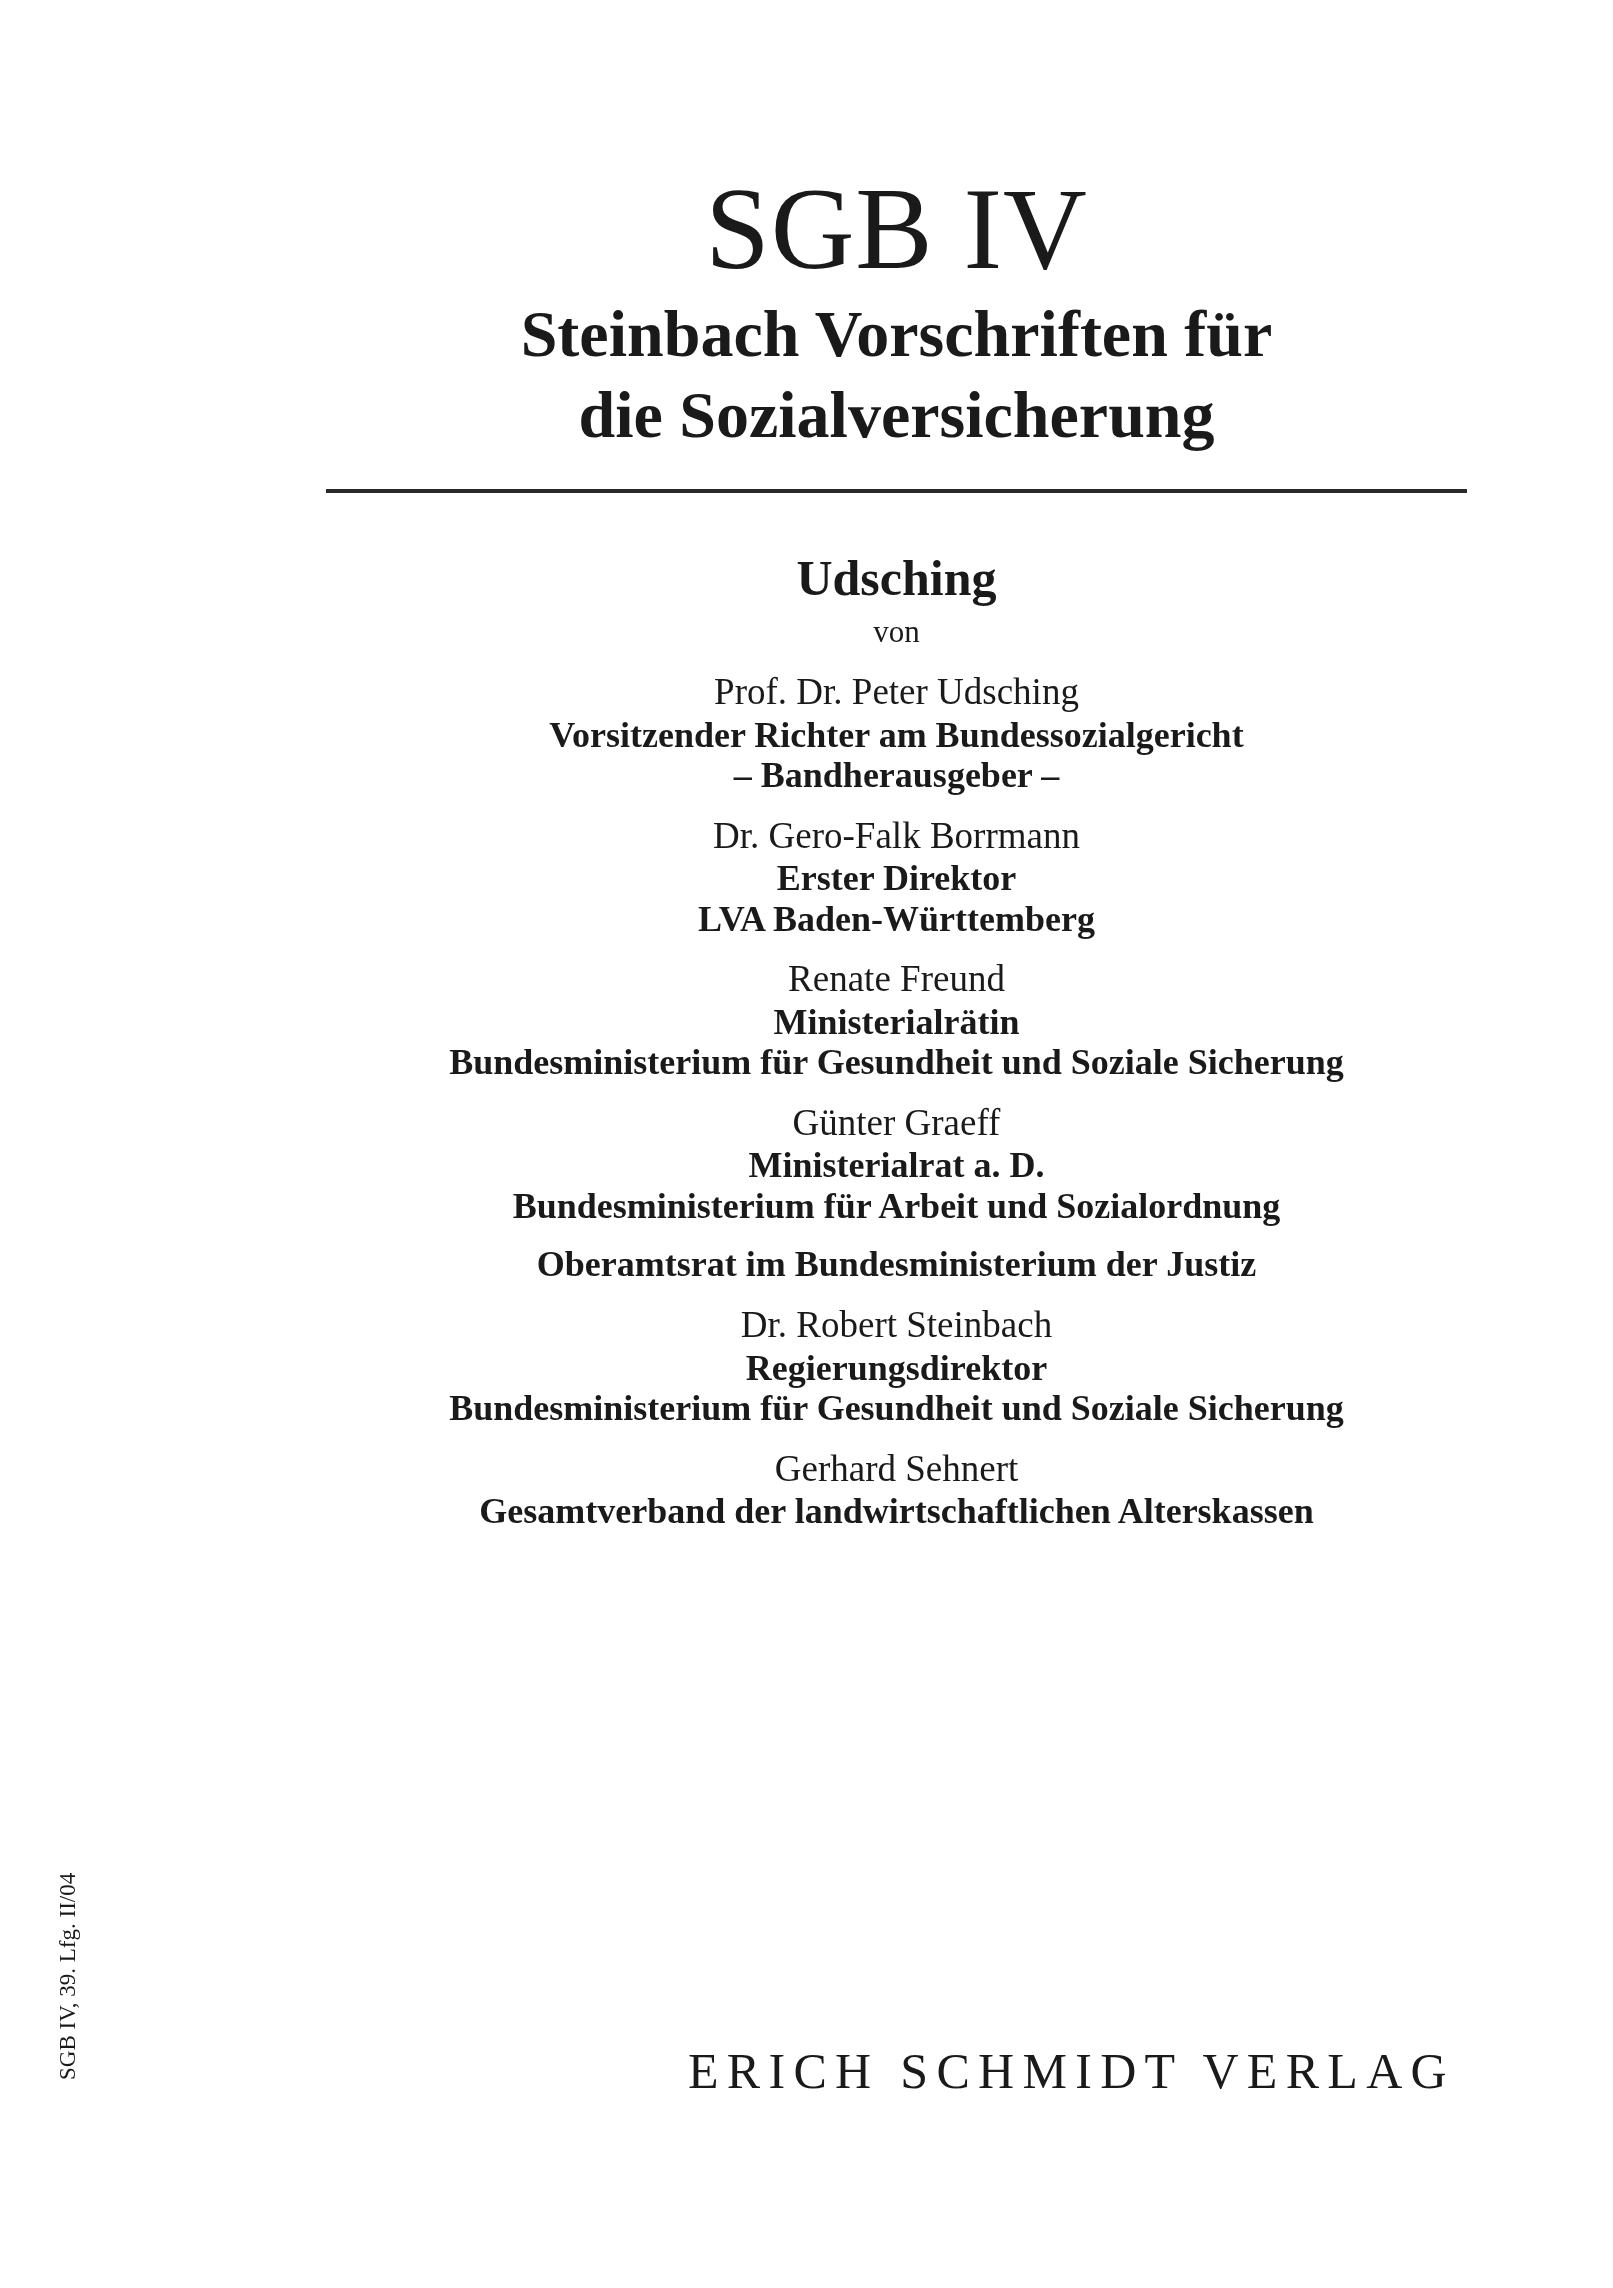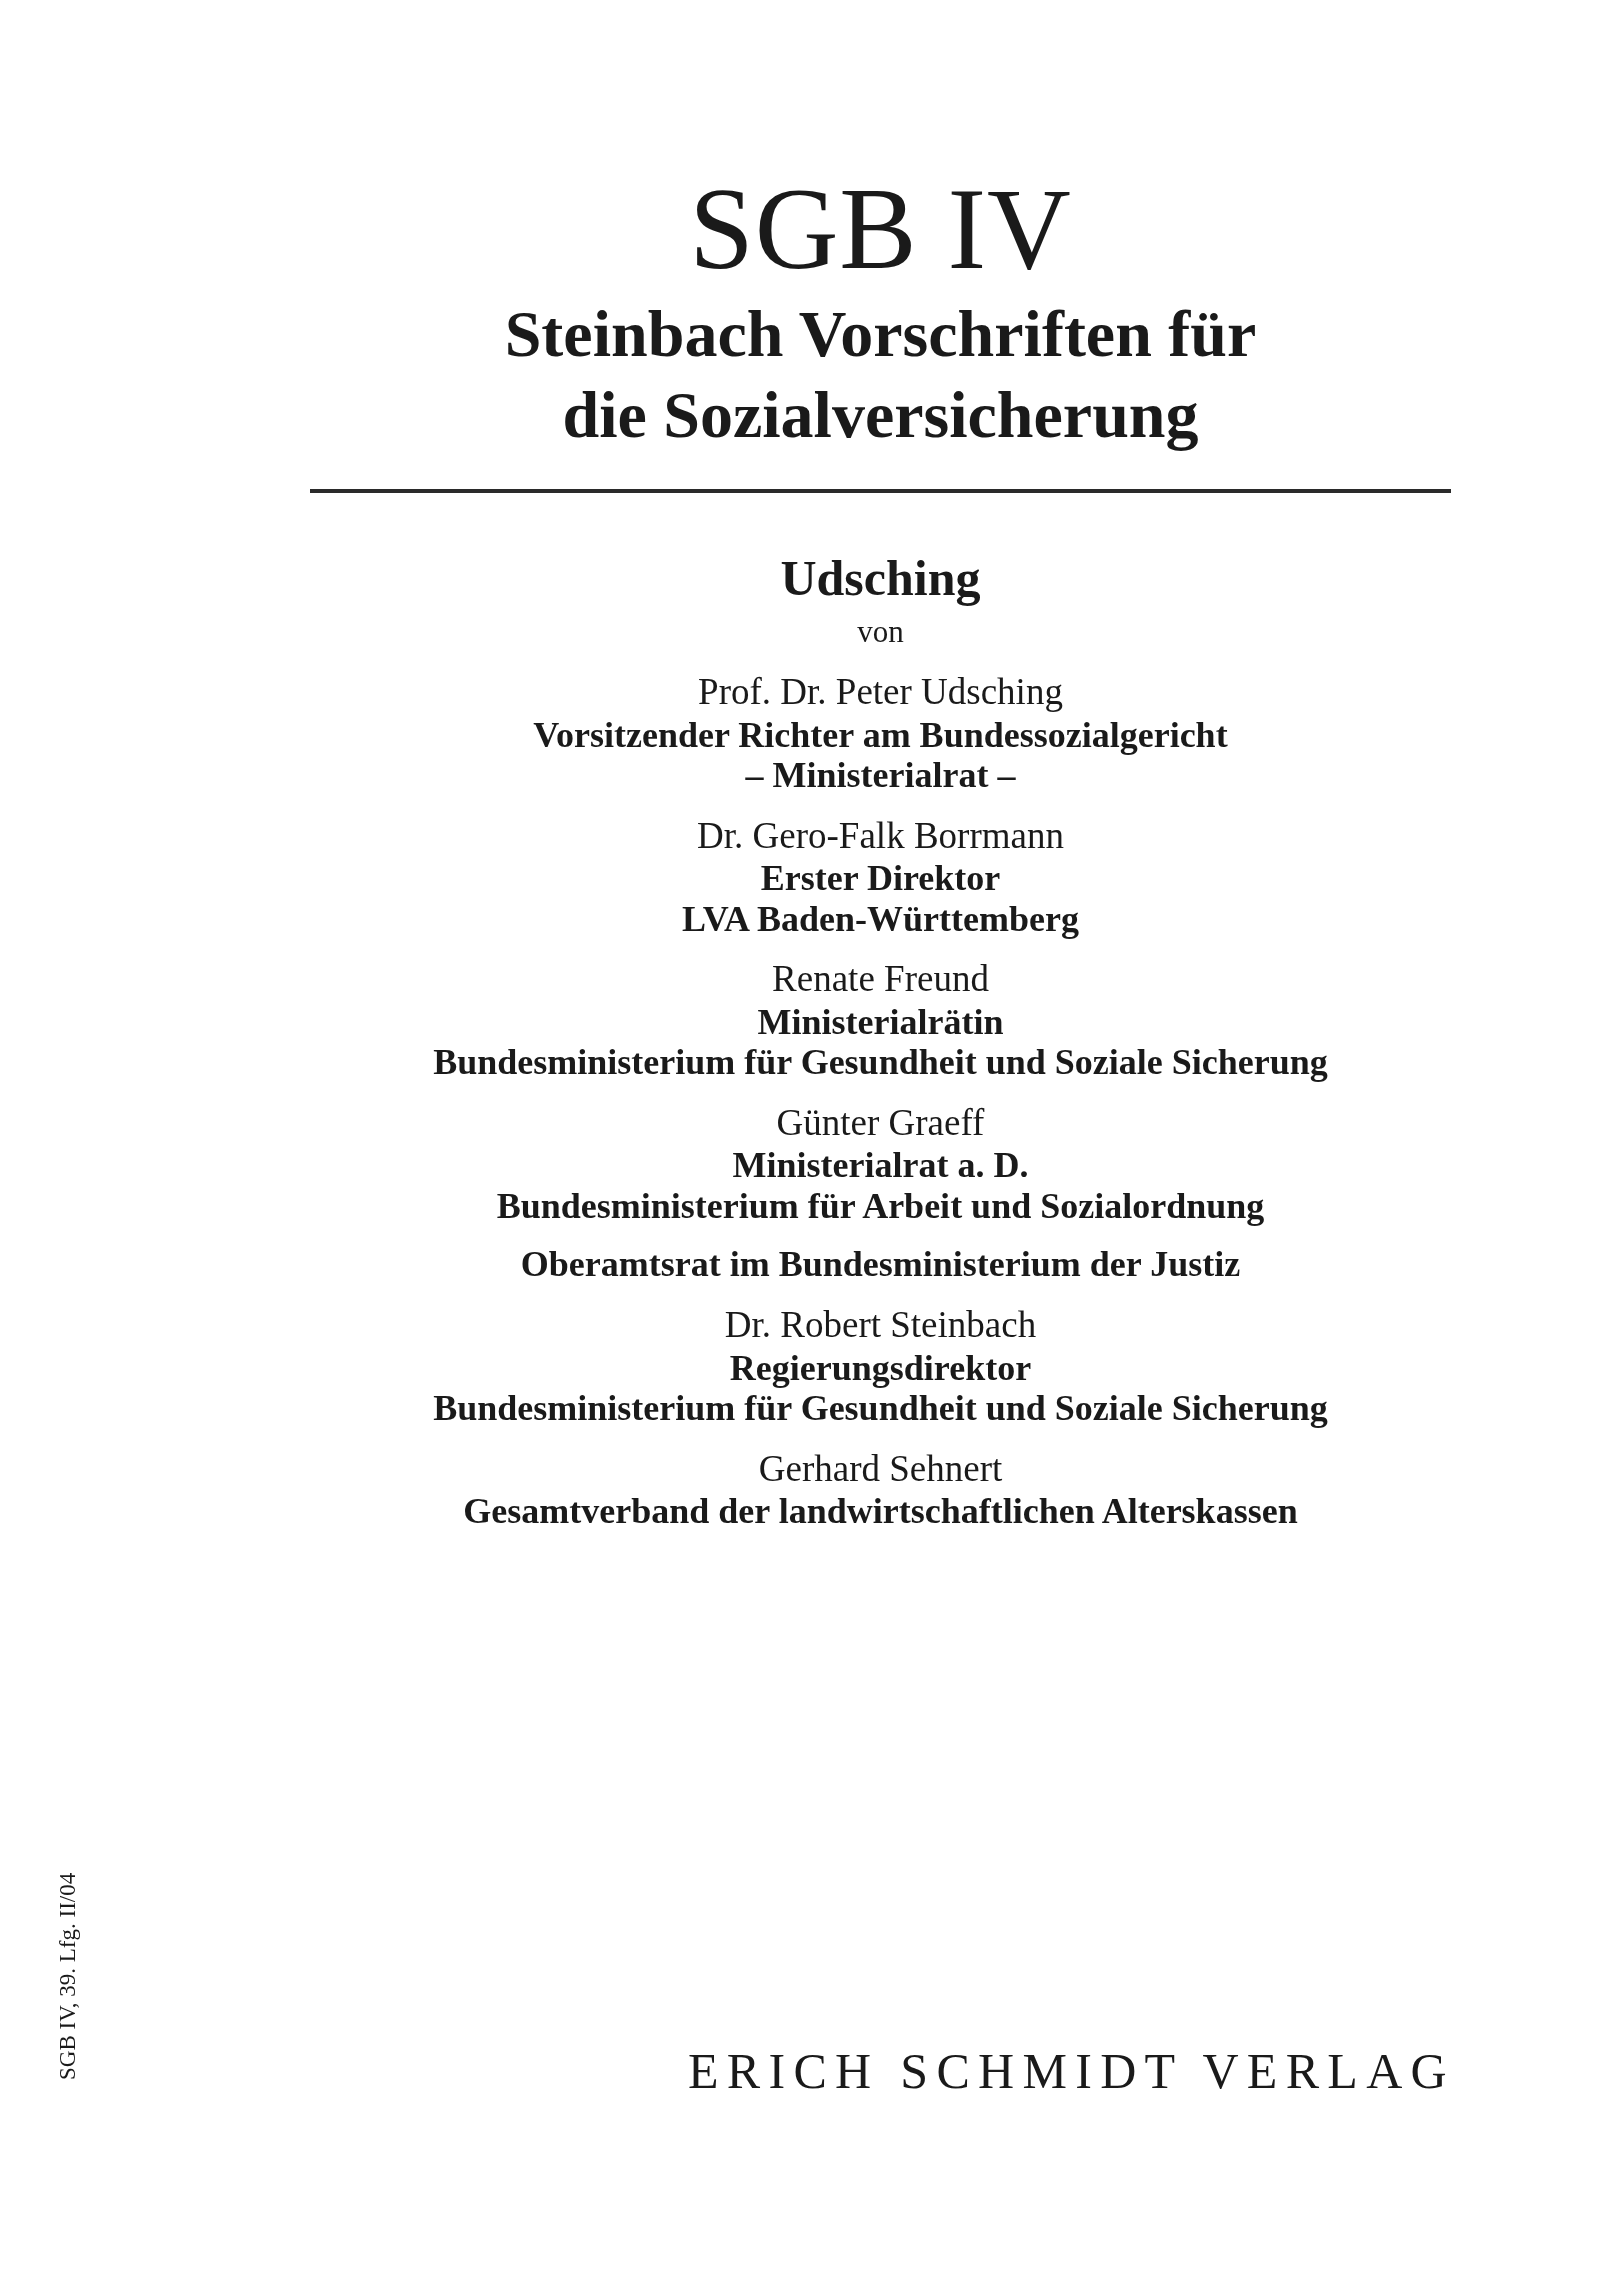--- a/index.html
+++ b/index.html
@@ -14,21 +14,21 @@
     font-family: "Liberation Serif", serif;
     color: var(--text, #1a1a1a);
     overflow: hidden;
   }
   .page {
     position: absolute;
     inset: 0;
   }
   .content {
     position: absolute;
-    left: 310px;
+    left: 326px;
     top: 0;
     width: 1141px;
     text-align: center;
   }
   .title {
     margin-top: 171px;
     font-size: 116px;
     line-height: 1.0;
     font-weight: normal;
     letter-spacing: 0.9px;
@@ -108,21 +108,21 @@
 
     <hr class="rule">
 
     <div class="heading">Udsching</div>
     <div class="byline">von</div>
 
     <div class="authors">
         <div class="author">
     <div class="author-name">Prof. Dr. Peter Udsching</div>
   <div class="author-line">Vorsitzender Richter am Bundessozialgericht</div>
-          <div class="author-line">– Ministerialrat –</div>
+          <div class="author-line">– Bandherausgeber –</div>
         </div>
         <div class="author">
     <div class="author-name">Dr. Gero-Falk Borrmann</div>
   <div class="author-line">Erster Direktor</div>
           <div class="author-line">LVA Baden-Württemberg</div>
         </div>
         <div class="author">
     <div class="author-name">Renate Freund</div>
   <div class="author-line">Ministerialrätin</div>
           <div class="author-line">Bundesministerium für Gesundheit und Soziale Sicherung</div>

